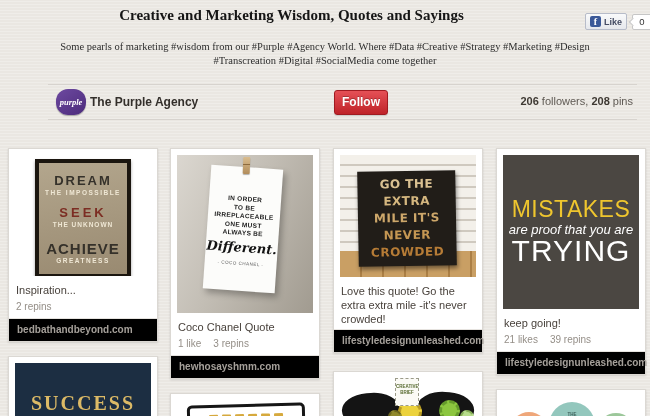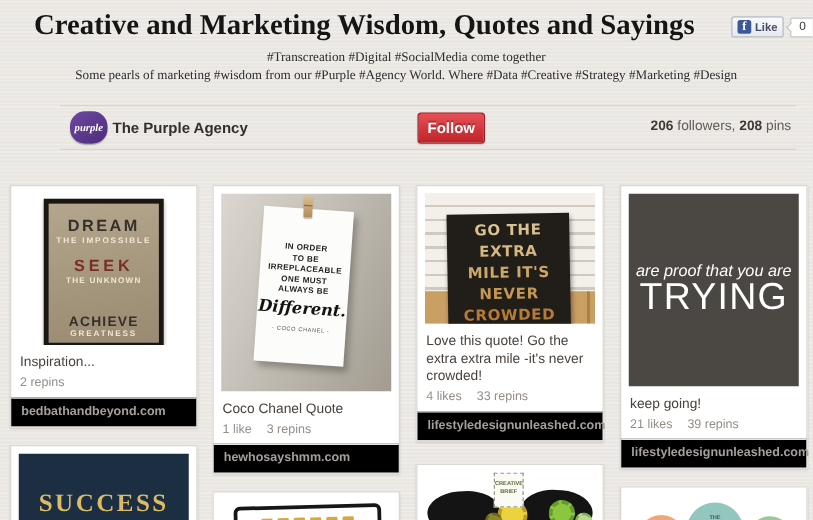--- a/index.html
+++ b/index.html
@@ -7,21 +7,21 @@
     width:650px;height:416px;overflow:hidden;position:relative;
     background:#eae7e2;
     background-image:repeating-linear-gradient(0deg,rgba(255,255,255,.25) 0 1px,rgba(0,0,0,0) 1px 3px);
     font-family:"Liberation Sans",sans-serif;
     -webkit-font-smoothing:antialiased;
   }
 
   
   .board-title{
     position:absolute;top:7px;left:0;width:583px;text-align:center;
-    font-family:"Liberation Serif",serif;font-weight:bold;font-size:23px;color:#151515;
+    font-family:"Liberation Serif",serif;font-weight:bold;font-size:15px;color:#151515;
   }
   .desc{position:absolute;top:40px;left:0;width:650px;text-align:center;
     font-family:"Liberation Serif",serif;font-size:10.5px;color:#2d2d2d;line-height:14px;}
 
   .fb-widget{position:absolute;left:585px;top:13px;display:flex;align-items:center;}
   .fb-btn{display:flex;align-items:center;height:15px;padding:0 4px;
     background:linear-gradient(#f9fafb,#e6e8ec);border:1px solid #b7bcc9;border-radius:2px;}
   .fb-f{width:11px;height:11px;background:#3b5998;border-radius:2px;color:#fff;
     font-family:"Liberation Serif",serif;font-weight:bold;font-size:10px;line-height:11px;text-align:center;margin-right:3px;}
   .fb-like-label{font-size:9px;font-weight:bold;color:#454c63;}
@@ -63,21 +63,21 @@
 
   
   .img1{height:125px;}
   .frame1{width:88px;height:111px;margin:4px auto 0;border:4px solid #1b160f;
     background:linear-gradient(170deg,#b3a68d,#998a71);box-shadow:0 2px 3px rgba(0,0,0,.35);
     text-align:center;font-weight:bold;}
   .f1a{margin-top:10px;font-size:13px;letter-spacing:2px;color:#35312a;text-align:center;}
   .f1b{font-size:6.5px;letter-spacing:1.5px;color:#efe7d4;margin-top:1px;}
   .f1c{margin-top:9px;font-size:13px;letter-spacing:3px;color:#7c2d23;}
   .f1d{font-size:6.5px;letter-spacing:1px;color:#efe7d4;margin-top:1px;}
-  .f1e{margin-top:24px;font-size:11px;letter-spacing:1px;color:#35312a;}
+  .f1e{margin-top:12px;font-size:15px;letter-spacing:1px;color:#35312a;}
   .f1f{font-size:6.5px;letter-spacing:1.5px;color:#efe7d4;}
 
   
   .img2{height:160px;background:linear-gradient(115deg,#dbd7d0 0%,#c3beb5 45%,#a19b90 100%);}
   .paper{position:absolute;left:30px;top:12px;width:72px;height:124px;background:#fcfcfa;
     transform:rotate(4deg);box-shadow:3px 4px 6px rgba(0,0,0,.28);text-align:center;}
   .p2t{margin-top:28px;font-size:6.5px;font-weight:bold;color:#1e1e1e;line-height:8.5px;letter-spacing:.3px;}
   .p2s{font-family:"DejaVu Serif",serif;font-style:italic;font-weight:bold;font-size:13px;color:#131313;margin-top:2px;}
   .p2c{font-size:4.5px;color:#5a5a5a;margin-top:6px;letter-spacing:.5px;}
   .peg{position:absolute;left:66px;top:2px;width:7px;height:17px;border-radius:1px;
@@ -143,22 +143,22 @@
 
 <div class="fb-widget">
   <div class="fb-btn">
     <span class="fb-f">f</span>
     <span class="fb-like-label">Like</span>
   </div>
   <div class="fb-count">0</div>
 </div>
 
 <div class="desc">
+  <div>Some pearls of marketing #wisdom from our #Purple #Agency World. Where #Data #Creative #Strategy #Marketing #Design</div>
   <div>#Transcreation #Digital #SocialMedia come together</div>
-  <div>Some pearls of marketing #wisdom from our #Purple #Agency World. Where #Data #Creative #Strategy #Marketing #Design</div>
 </div>
 
 <div class="profile-bar">
   <div class="avatar">purple</div>
   <div class="owner-name">The Purple Agency</div>
   <div class="follow-btn">Follow</div>
   <div class="board-stats"><b>206</b><span> followers, </span><b>208</b><span> pins</span></div>
 </div>
 
 <div class="col col1">
@@ -231,42 +231,40 @@
     <div class="img img3">
       <div class="sign">
         <div class="s1">GO THE</div>
         <div class="s2">EXTRA</div>
         <div class="s3">MILE IT'S</div>
         <div class="s4">NEVER</div>
         <div class="s5">CROWDED</div>
       </div>
     </div>
     <div class="caption">Love this quote! Go the extra extra mile -it's never crowded!</div>
-    <div class="stats">
-      <span>4 likes</span><span>33 repins</span>
-    </div>
     <div class="source">lifestyledesignunleashed.com</div>
   </div>
 
   <div class="card">
     <div class="img img7">
       <div class="brief-label">CREATIVE BRIEF</div>
       <div class="blobL"></div>
       <div class="blobR"></div>
       <div class="gear gearY"></div>
       <div class="gear gearO"></div>
       <div class="gear gearG"></div>
       <div class="gear gearG2"></div>
     </div>
   </div>
 </div>
 
 <div class="col col4">
   <div class="card h4">
     <div class="img img4">
+      <div class="m1">MISTAKES</div>
       <div class="m2">are proof that you are</div>
       <div class="m3">TRYING</div>
     </div>
     <div class="caption">keep going!</div>
     <div class="stats">
       <span>21 likes</span><span>39 repins</span>
     </div>
     <div class="source">lifestyledesignunleashed.com</div>
   </div>
 

